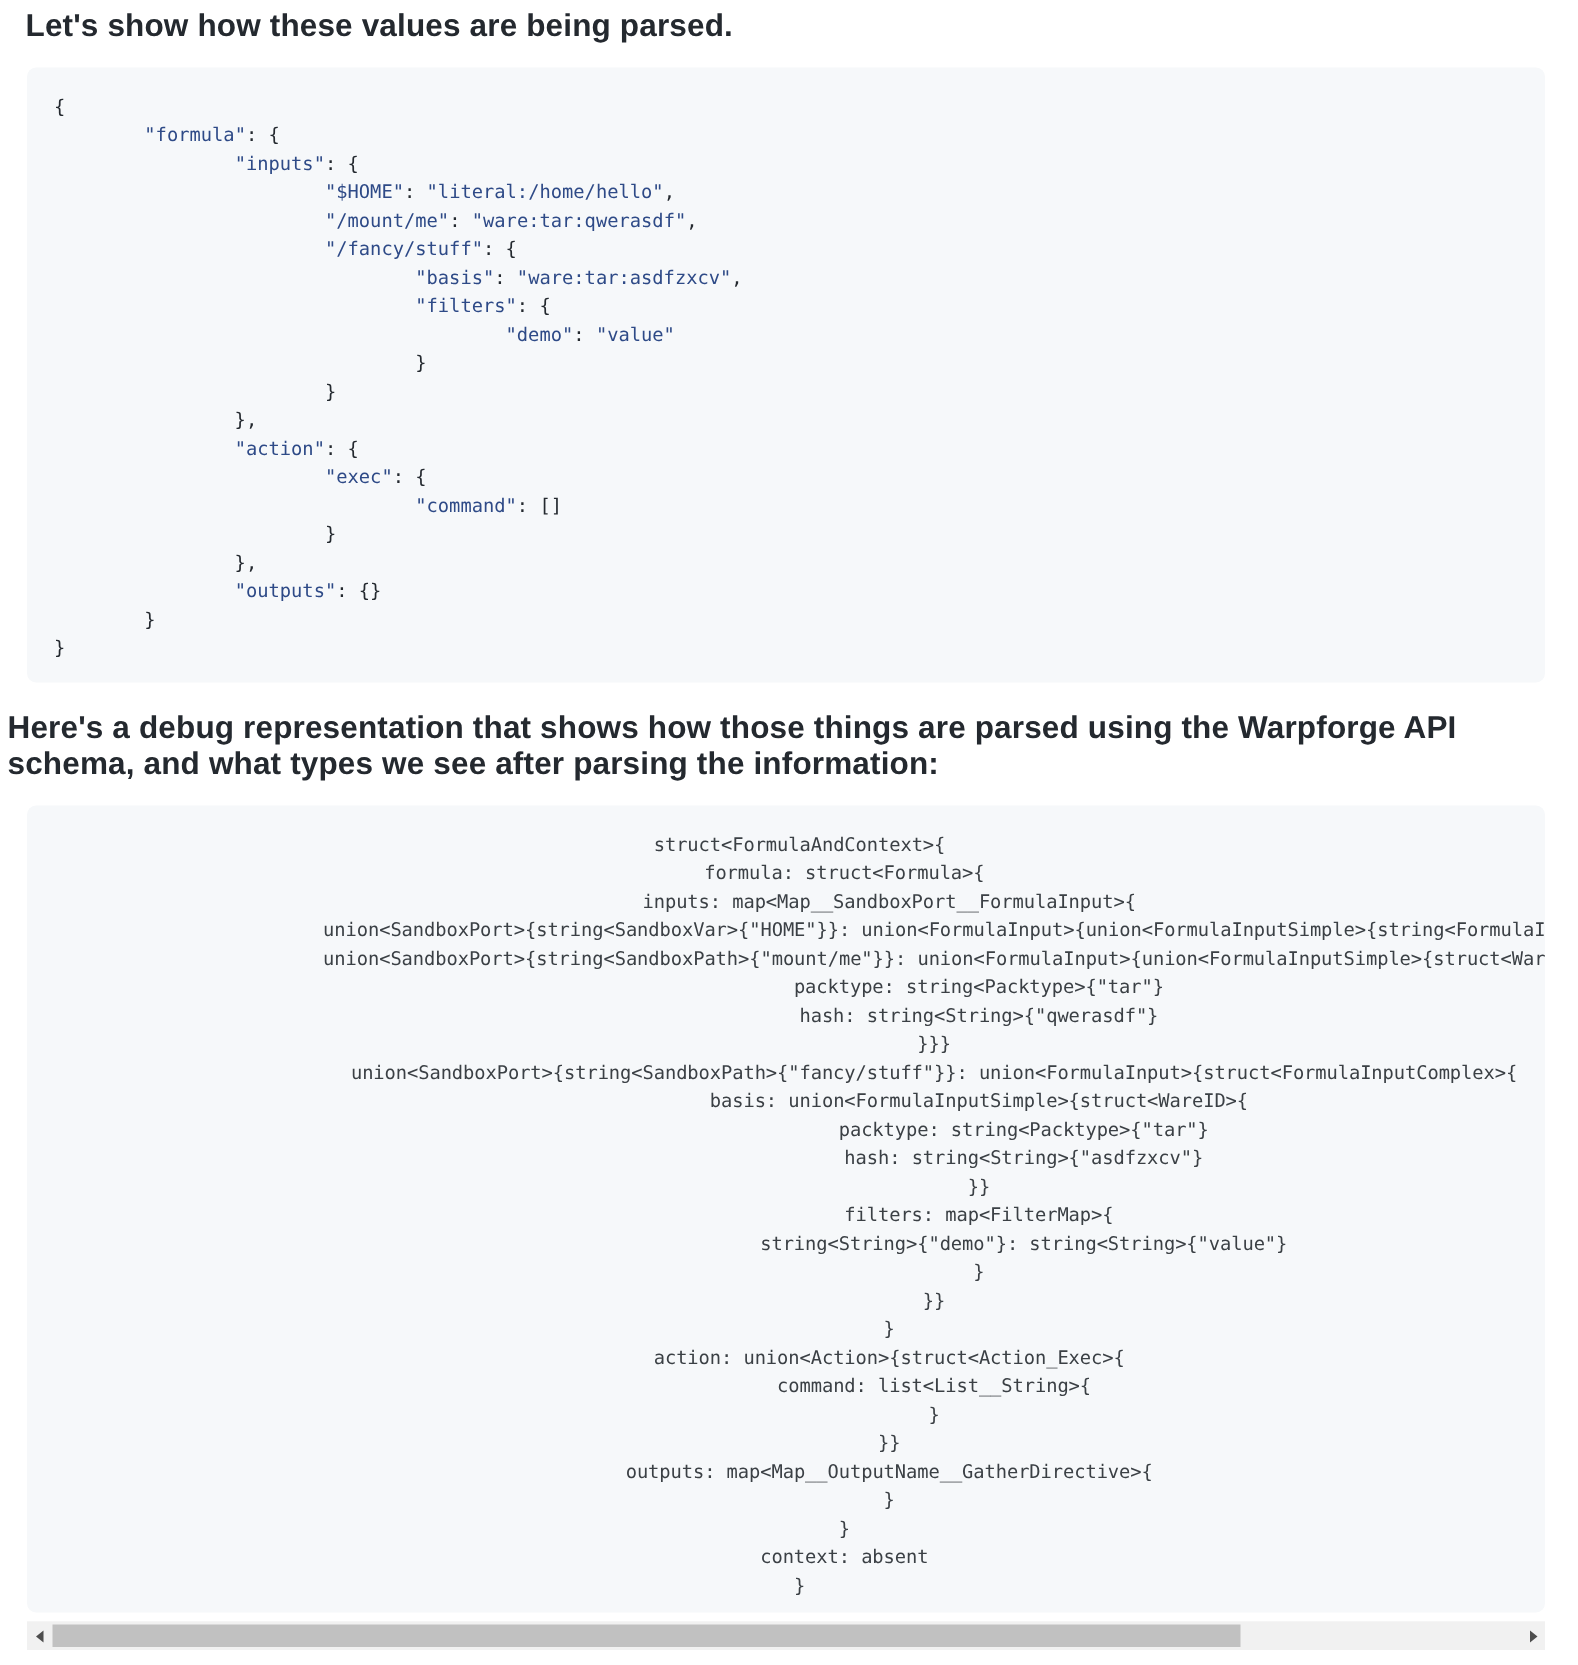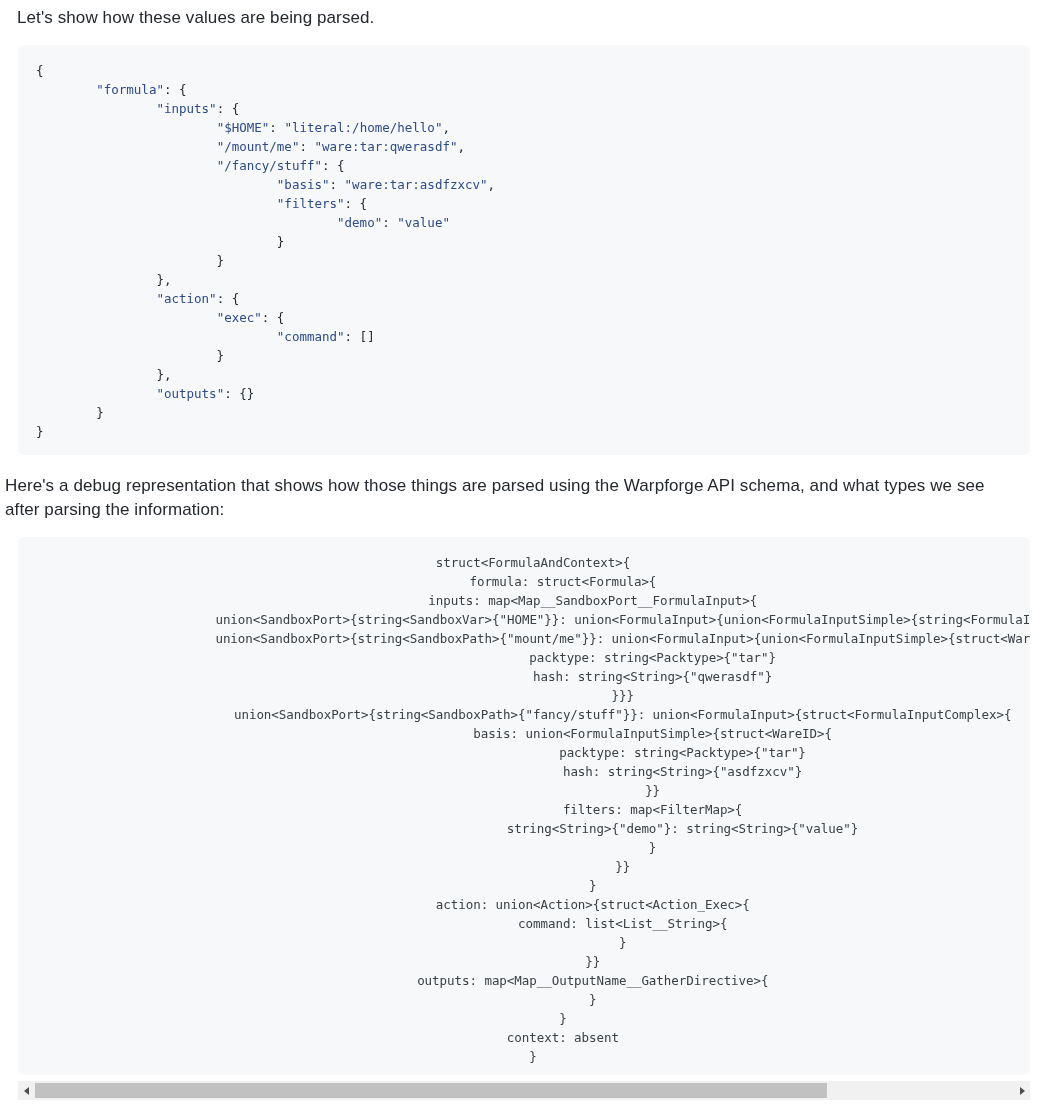--- a/index.html
+++ b/index.html
@@ -17,24 +17,25 @@
   }
   .page {
     position: relative;
     width: 1052px;
     height: 1110px;
     box-sizing: border-box;
   }
   p.prose {
     margin: 0;
     padding: 0;
-    font-size: 17px;
+    font-size: 21px;
     line-height: 24px;
     color: #24292f;
     letter-spacing: 0.1px;
+    font-weight: bold;
   }
   #intro-paragraph {
     position: absolute;
     left: 17px;
     top: 6px;
     width: 1010px;
   }
   #middle-paragraph {
     position: absolute;
     left: 5px;

